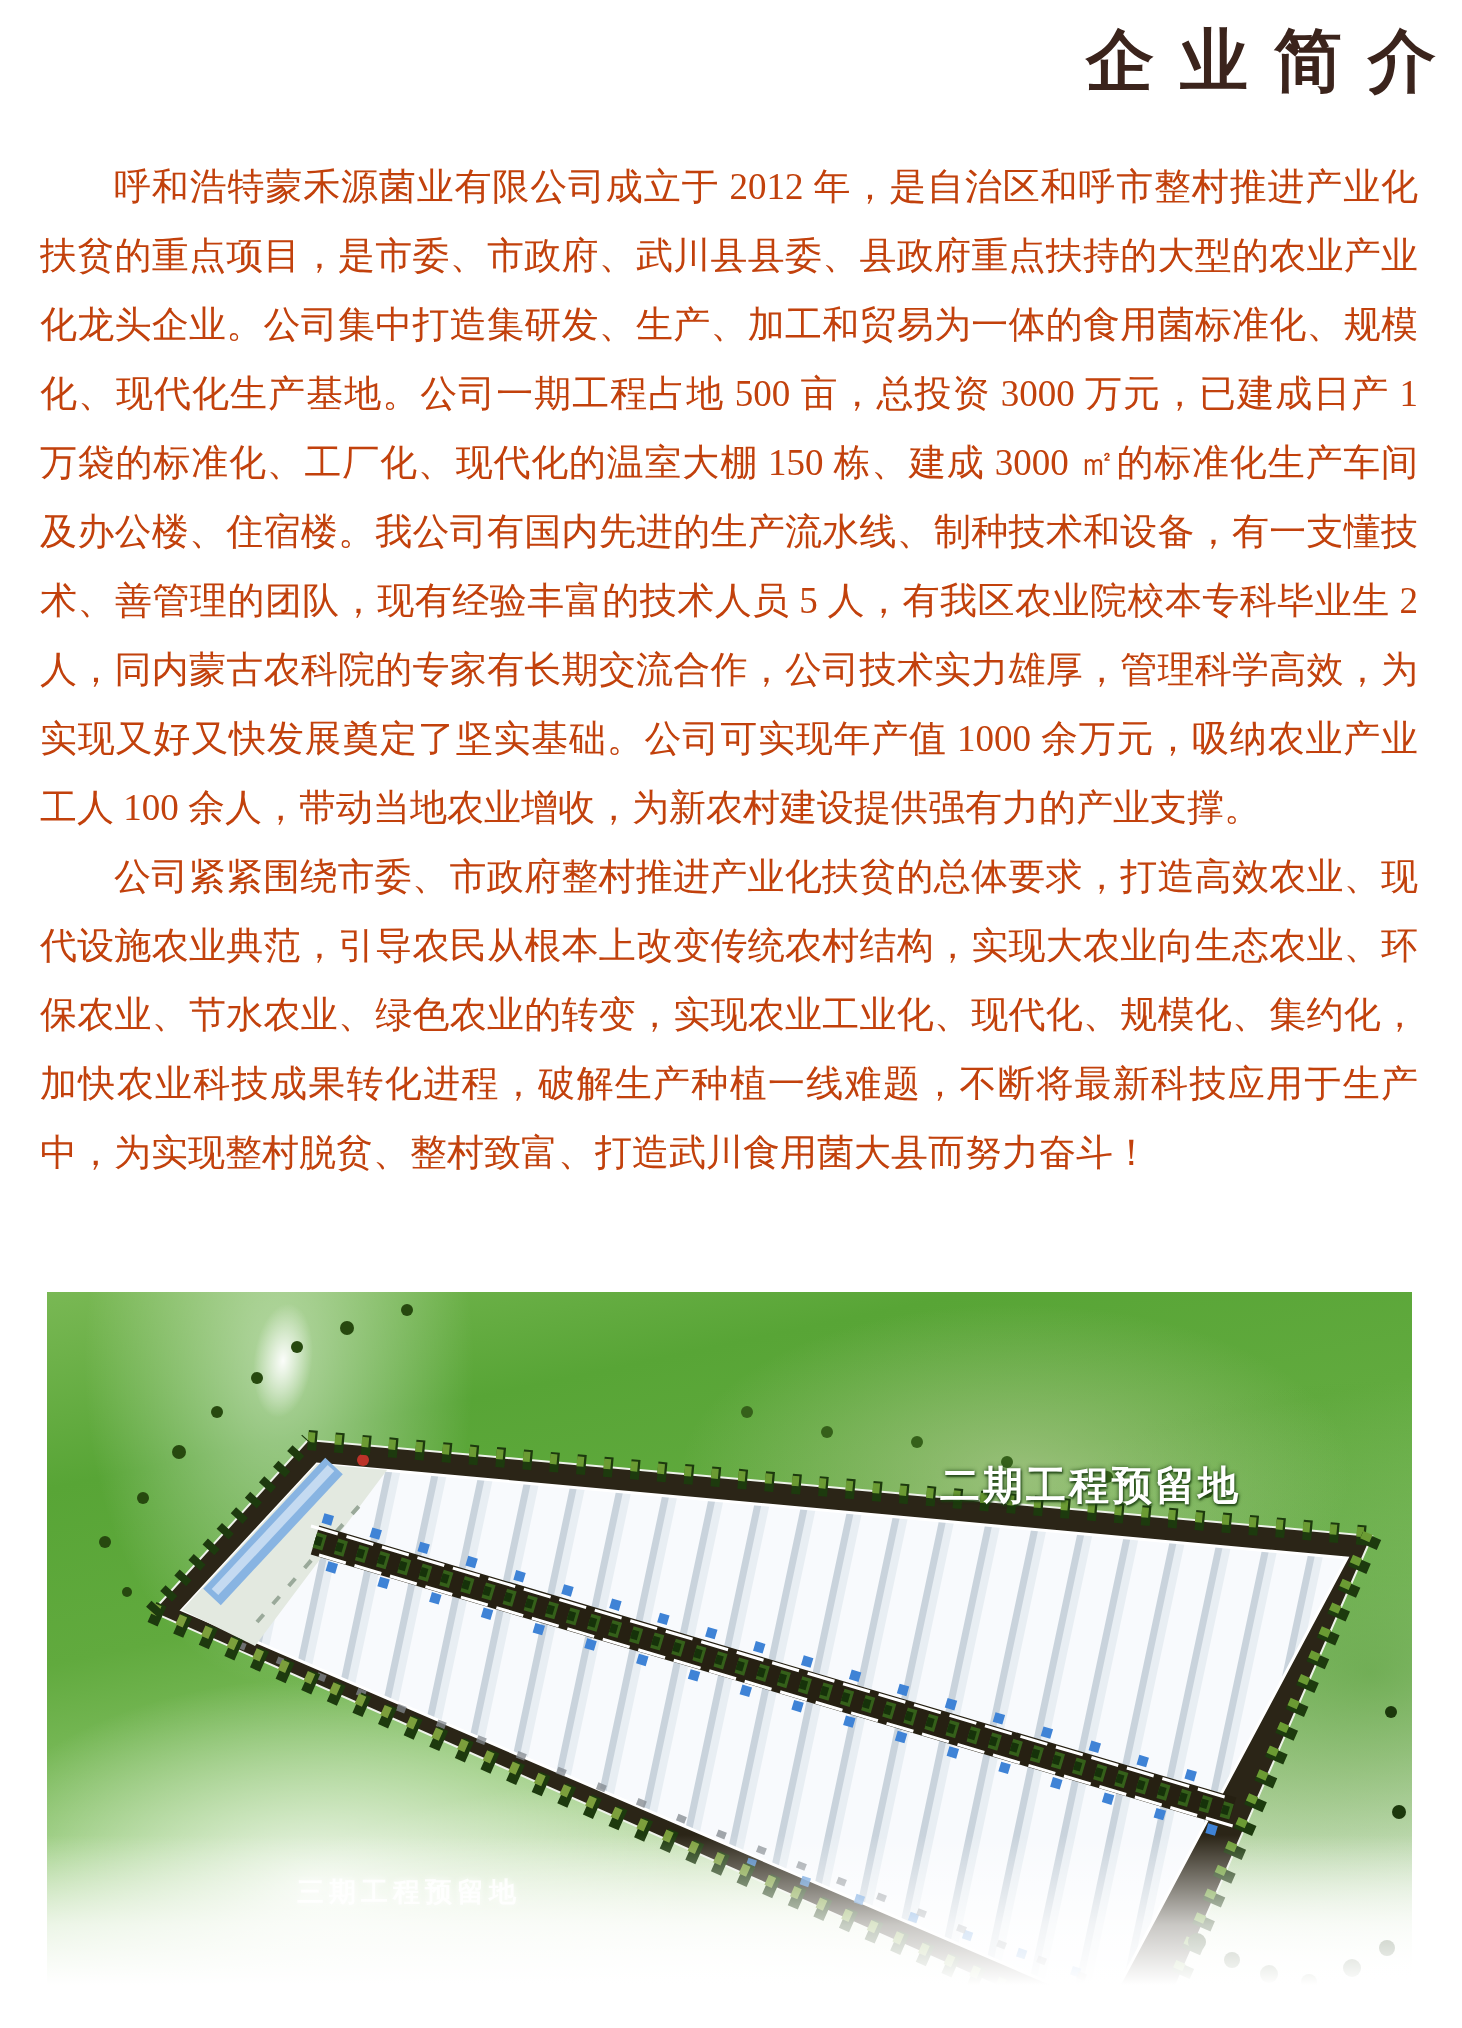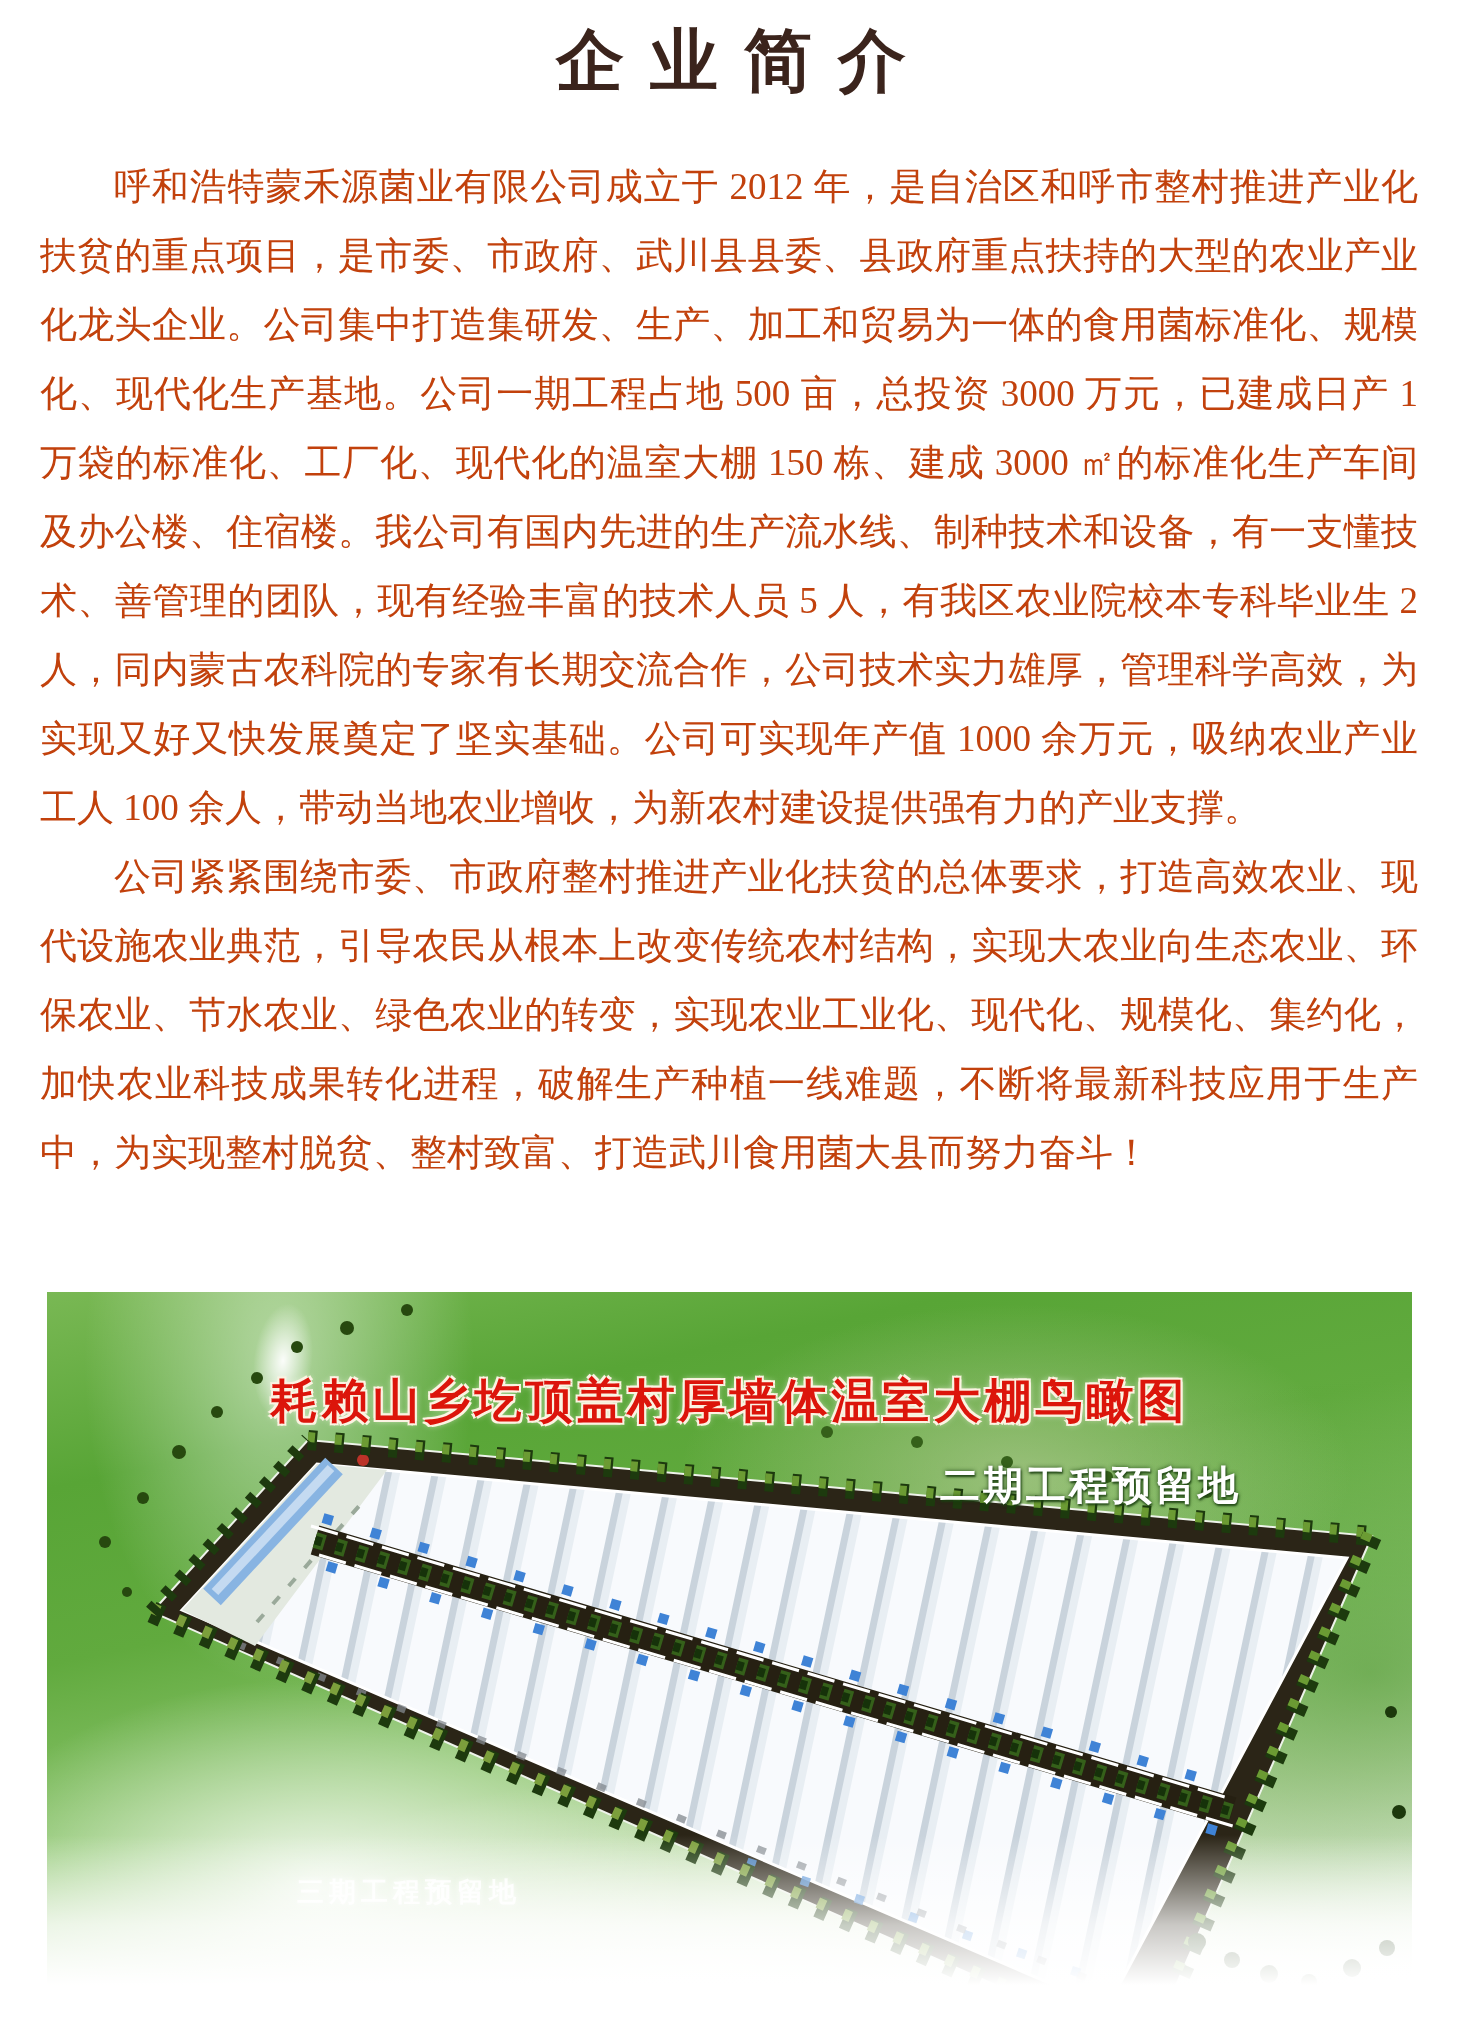--- a/index.html
+++ b/index.html
@@ -6,21 +6,21 @@
   .page{
     position:relative;
     width:1462px;height:2028px;
     background:#ffffff;
     overflow:hidden;
     font-family:"Liberation Serif", serif;
   }
   
   .doc-title{
     position:absolute;top:16px;left:0;right:0;
-    text-align:center;
+    text-align:right;
     font-size:68px;font-weight:bold;
     letter-spacing:26px;text-indent:26px;
     color:#3b241c;
     font-family:Liberation Sans, sans-serif;
   }
   .doc-body{
     position:absolute;top:152px;left:40px;width:1378px;
     font-size:37px;line-height:69px;
     color:#c2410c;
     text-align:justify;
@@ -150,18 +150,17 @@
       <g fill="#35601a">
         <circle cx="700" cy="120" r="6"></circle>
           <circle cx="780" cy="140" r="6"></circle>
           <circle cx="870" cy="150" r="6"></circle>
         <circle cx="960" cy="170" r="6"></circle>
           <circle cx="1060" cy="185" r="6"></circle>
           <circle cx="1160" cy="200" r="6"></circle>
       </g>
     </svg>
 
-    <div class="photo-title">耗赖山乡圪顶盖村厚墙体温室大棚鸟瞰图</div>
     <div class="label-phase2">二期工程预留地</div>
     <div class="label-phase3">三期工程预留地</div>
   </div>
 
 </div>
 
 </body></html>

